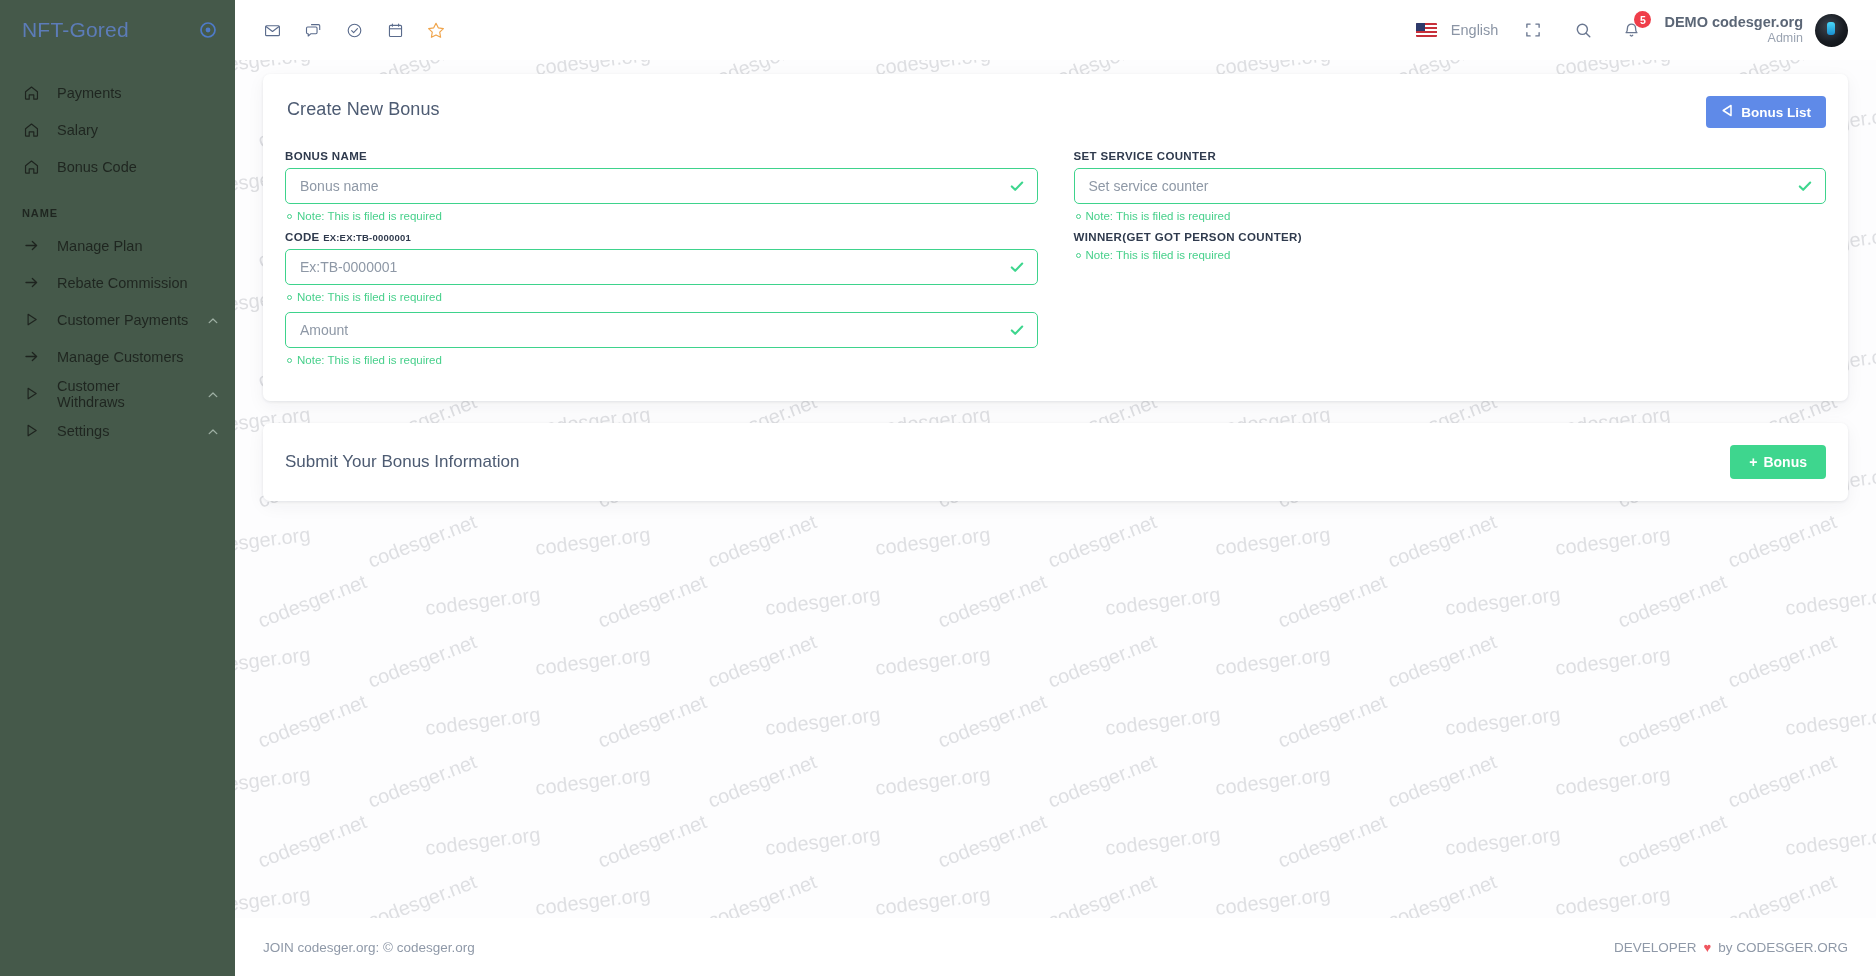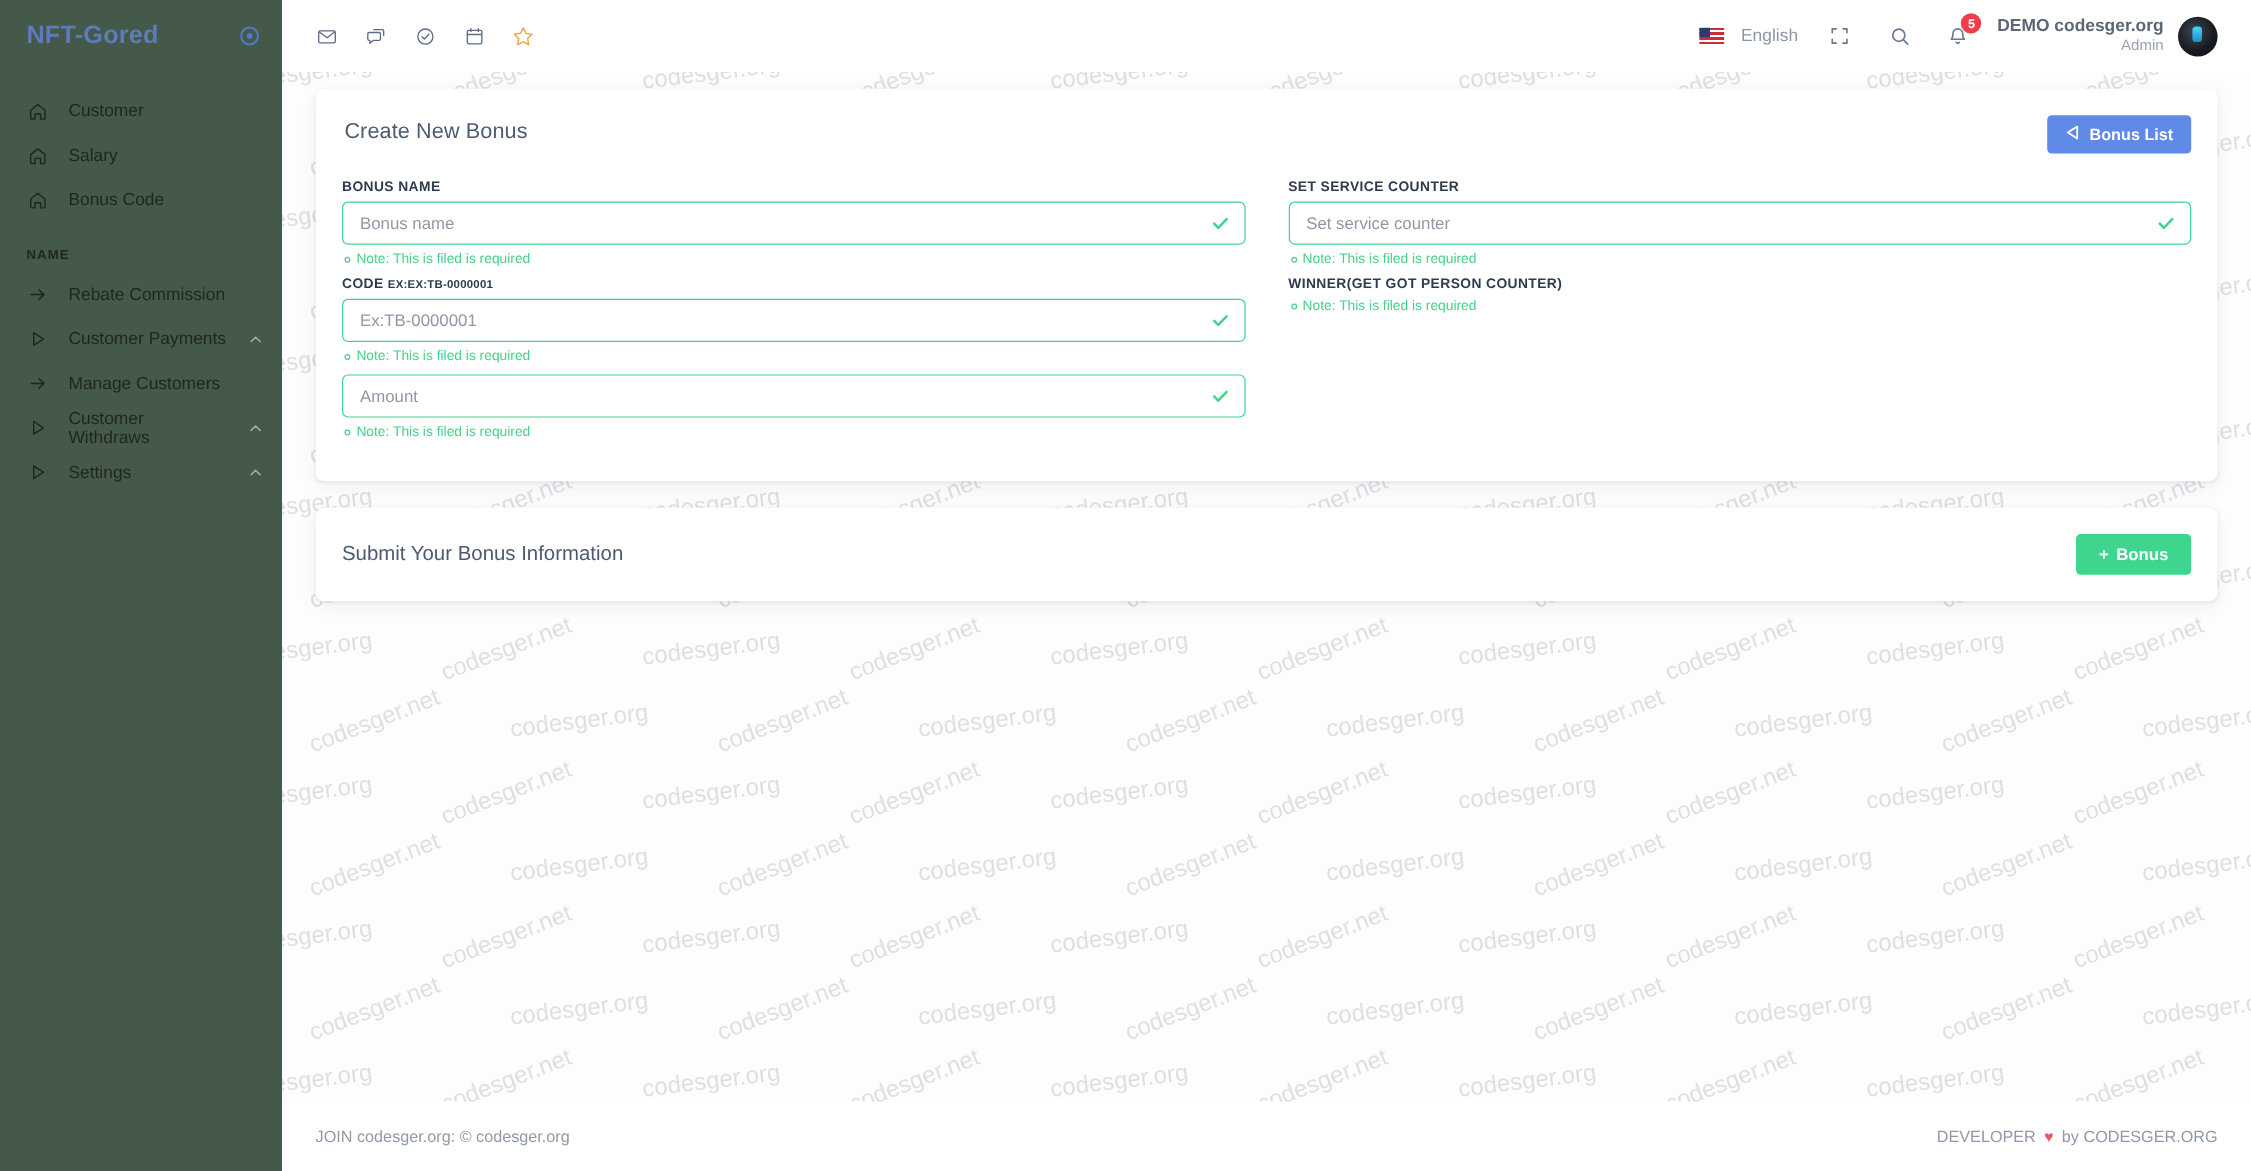--- a/index.html
+++ b/index.html
@@ -18,21 +18,21 @@
     flex: 0 0 235px;
     position: relative;
     z-index: 40;
     padding-top: 0;
   }
   .brand-row {
     height: 60px; display: flex; align-items: center;
     padding: 0 18px 0 22px; justify-content: space-between;
   }
   .brand-text {
-    font-size: 21px; font-weight: 700; color: #5c7cb8; letter-spacing: .2px;
+    font-size: 21px; font-weight: 400; color: #5c7cb8; letter-spacing: .2px;
   }
   .brand-toggle { display: flex; align-items: center; }
   .nav-list { margin-top: 14px; }
   .nav-item {
     display: flex; align-items: center;
     height: 37px; padding: 0 16px 0 22px;
     color: #1e241f; font-size: 14.5px;
     cursor: pointer; gap: 16px;
   }
   .nav-item .nlabel { flex: 1 1 auto; color: #1f2620; }
@@ -186,41 +186,49 @@
       </span>
     </div>
 
     <nav class="nav-list">
       <div class="nav-item">
         <span class="nav-ico">
           <svg width="17" height="17" viewBox="0 0 20 20">
               <path d="M3 9.2 10 3.6l7 5.6V17a.9.9 0 0 1-.9.9h-3.4v-5H7.3v5H3.9A.9.9 0 0 1 3 17Z" fill="none" stroke="#1e241f" stroke-width="1.4" stroke-linejoin="round"></path>
             </svg>
         </span>
-        <span class="nlabel">Customer</span>
+        <span class="nlabel">Payments</span>
       </div>
       <div class="nav-item">
         <span class="nav-ico">
           <svg width="17" height="17" viewBox="0 0 20 20">
               <path d="M3 9.2 10 3.6l7 5.6V17a.9.9 0 0 1-.9.9h-3.4v-5H7.3v5H3.9A.9.9 0 0 1 3 17Z" fill="none" stroke="#1e241f" stroke-width="1.4" stroke-linejoin="round"></path>
             </svg>
         </span>
         <span class="nlabel">Salary</span>
       </div>
       <div class="nav-item">
         <span class="nav-ico">
           <svg width="17" height="17" viewBox="0 0 20 20">
               <path d="M3 9.2 10 3.6l7 5.6V17a.9.9 0 0 1-.9.9h-3.4v-5H7.3v5H3.9A.9.9 0 0 1 3 17Z" fill="none" stroke="#1e241f" stroke-width="1.4" stroke-linejoin="round"></path>
             </svg>
         </span>
         <span class="nlabel">Bonus Code</span>
       </div>
 
       <div class="nav-section">NAME</div>
 
+      <div class="nav-item">
+        <span class="nav-ico">
+          <svg width="17" height="17" viewBox="0 0 20 20">
+              <path d="M3.5 10h12.5M11 5.2 16 10l-5 4.8" fill="none" stroke="#1e241f" stroke-width="1.5" stroke-linecap="round" stroke-linejoin="round"></path>
+            </svg>
+        </span>
+        <span class="nlabel">Manage Plan</span>
+      </div>
       <div class="nav-item">
         <span class="nav-ico">
           <svg width="17" height="17" viewBox="0 0 20 20">
               <path d="M3.5 10h12.5M11 5.2 16 10l-5 4.8" fill="none" stroke="#1e241f" stroke-width="1.5" stroke-linecap="round" stroke-linejoin="round"></path>
             </svg>
         </span>
         <span class="nlabel">Rebate Commission</span>
       </div>
       <div class="nav-item">
         <span class="nav-ico">

